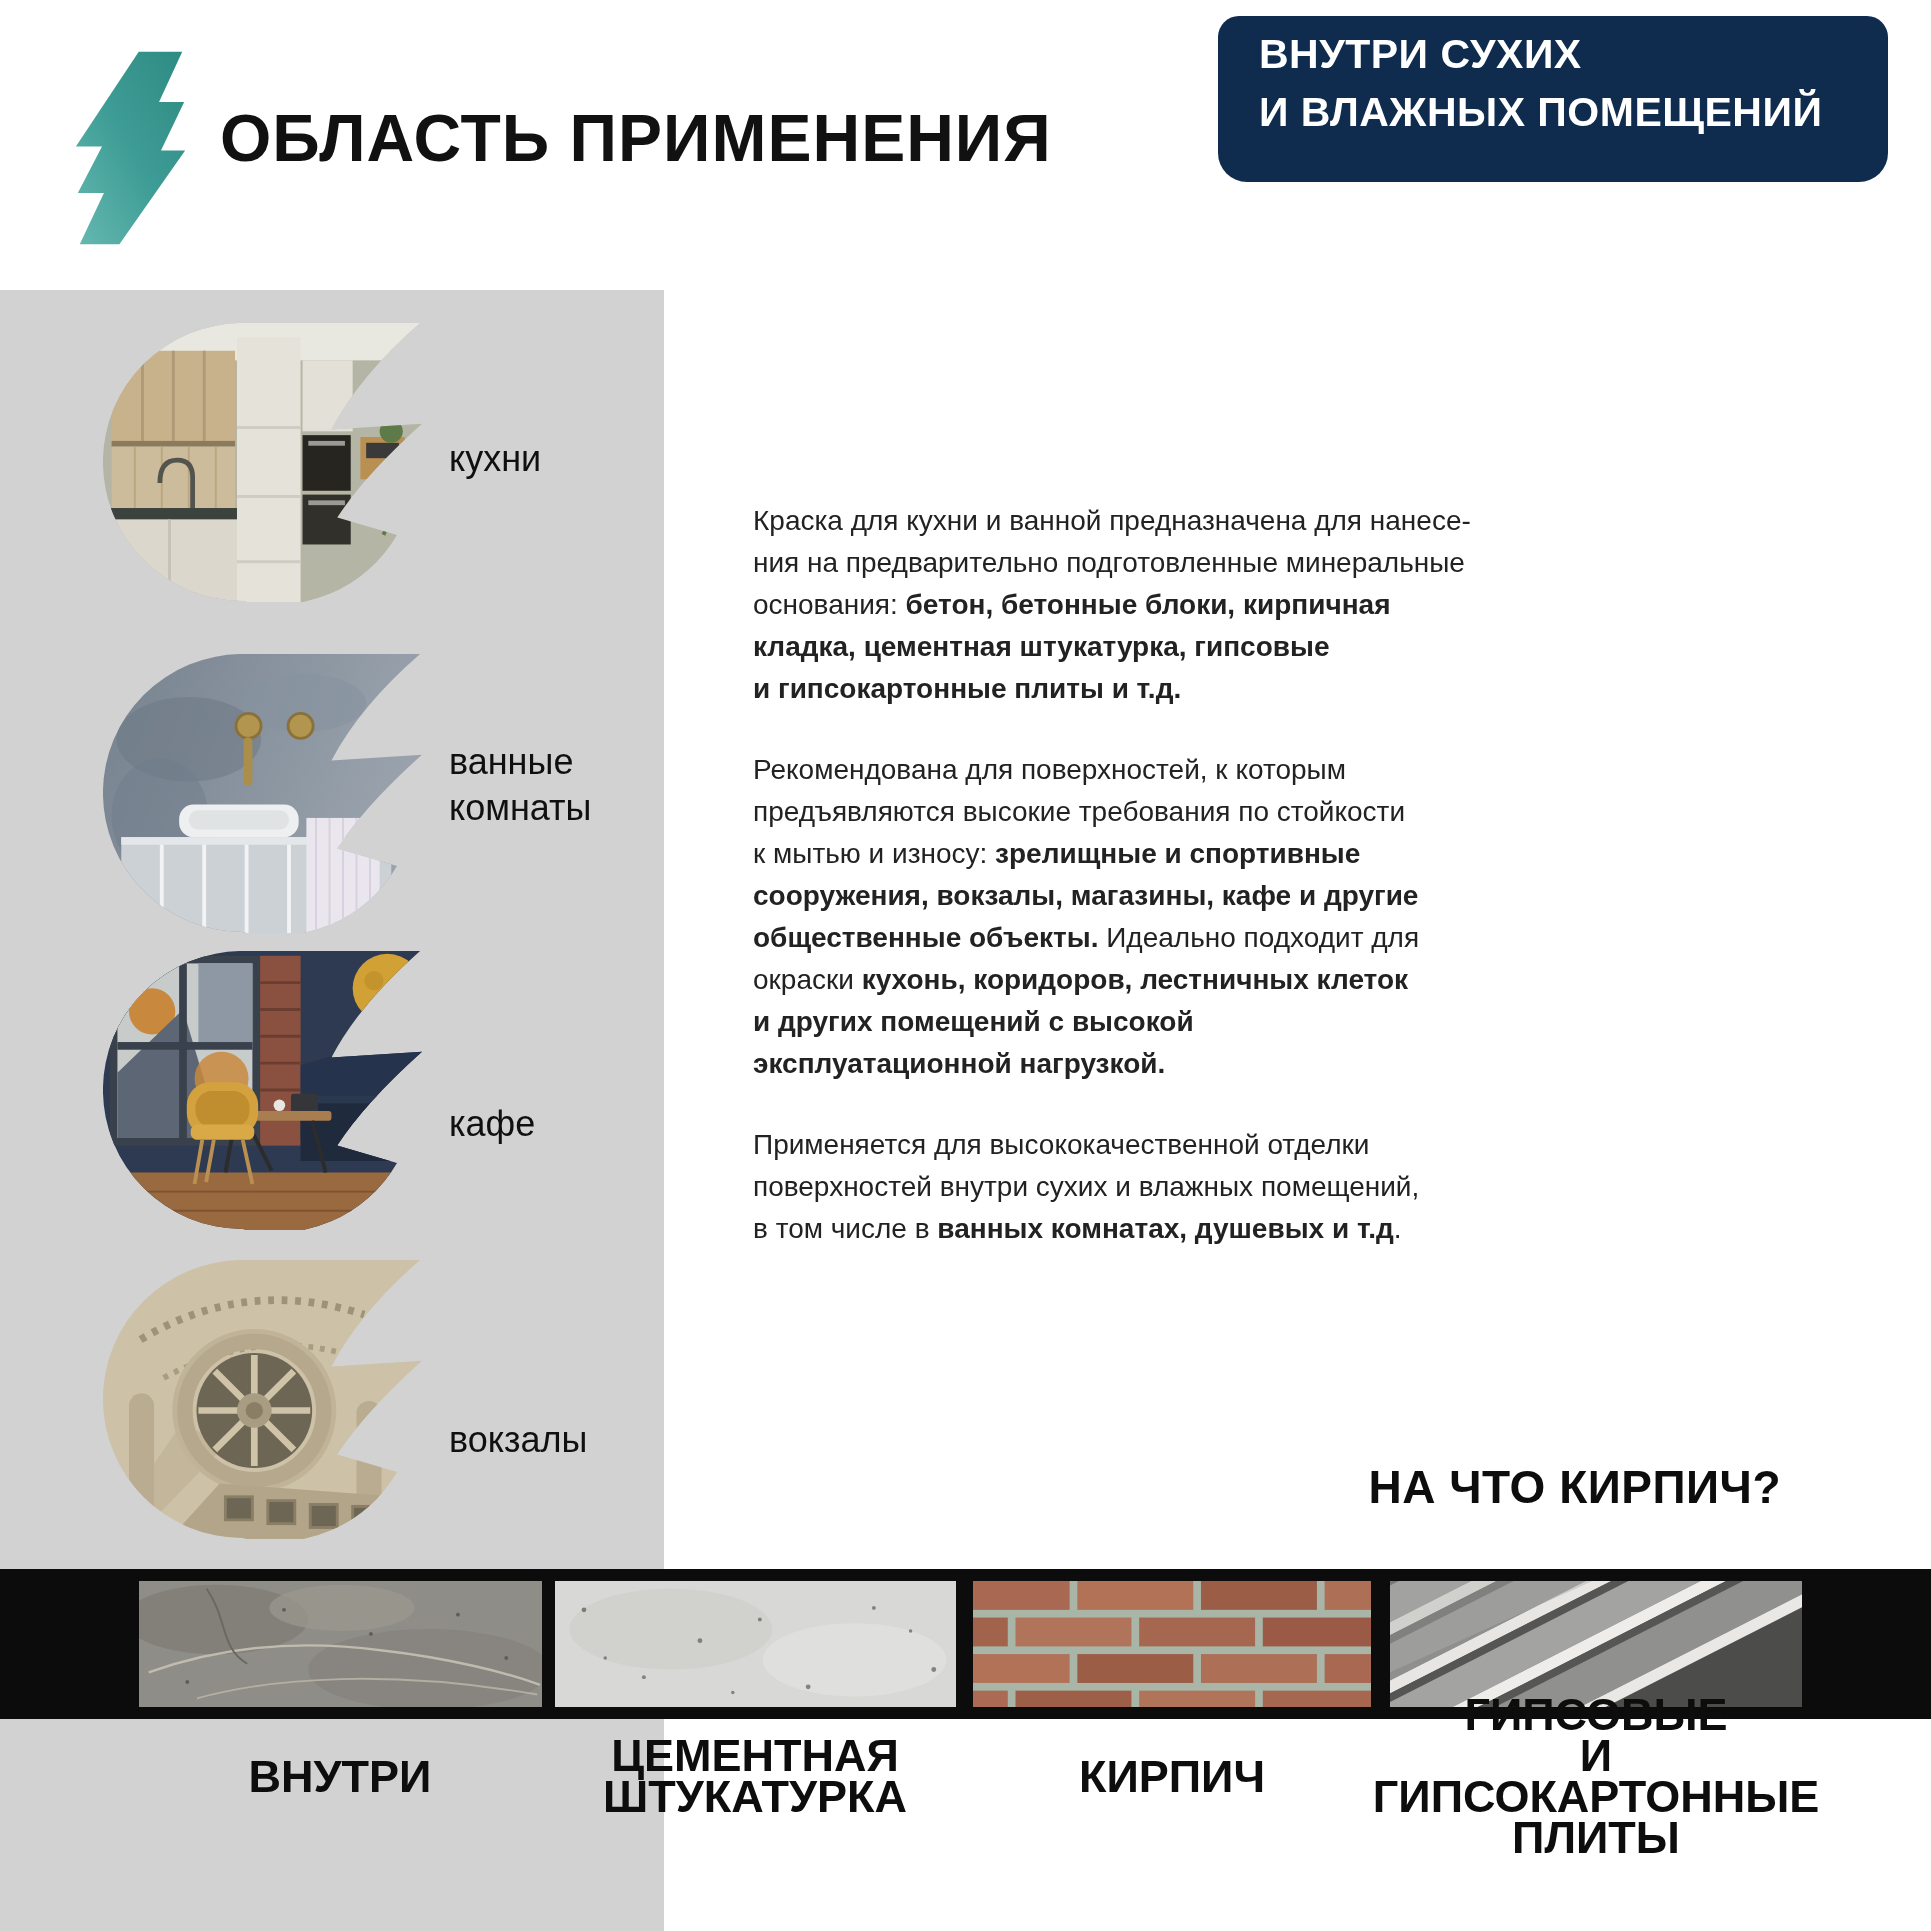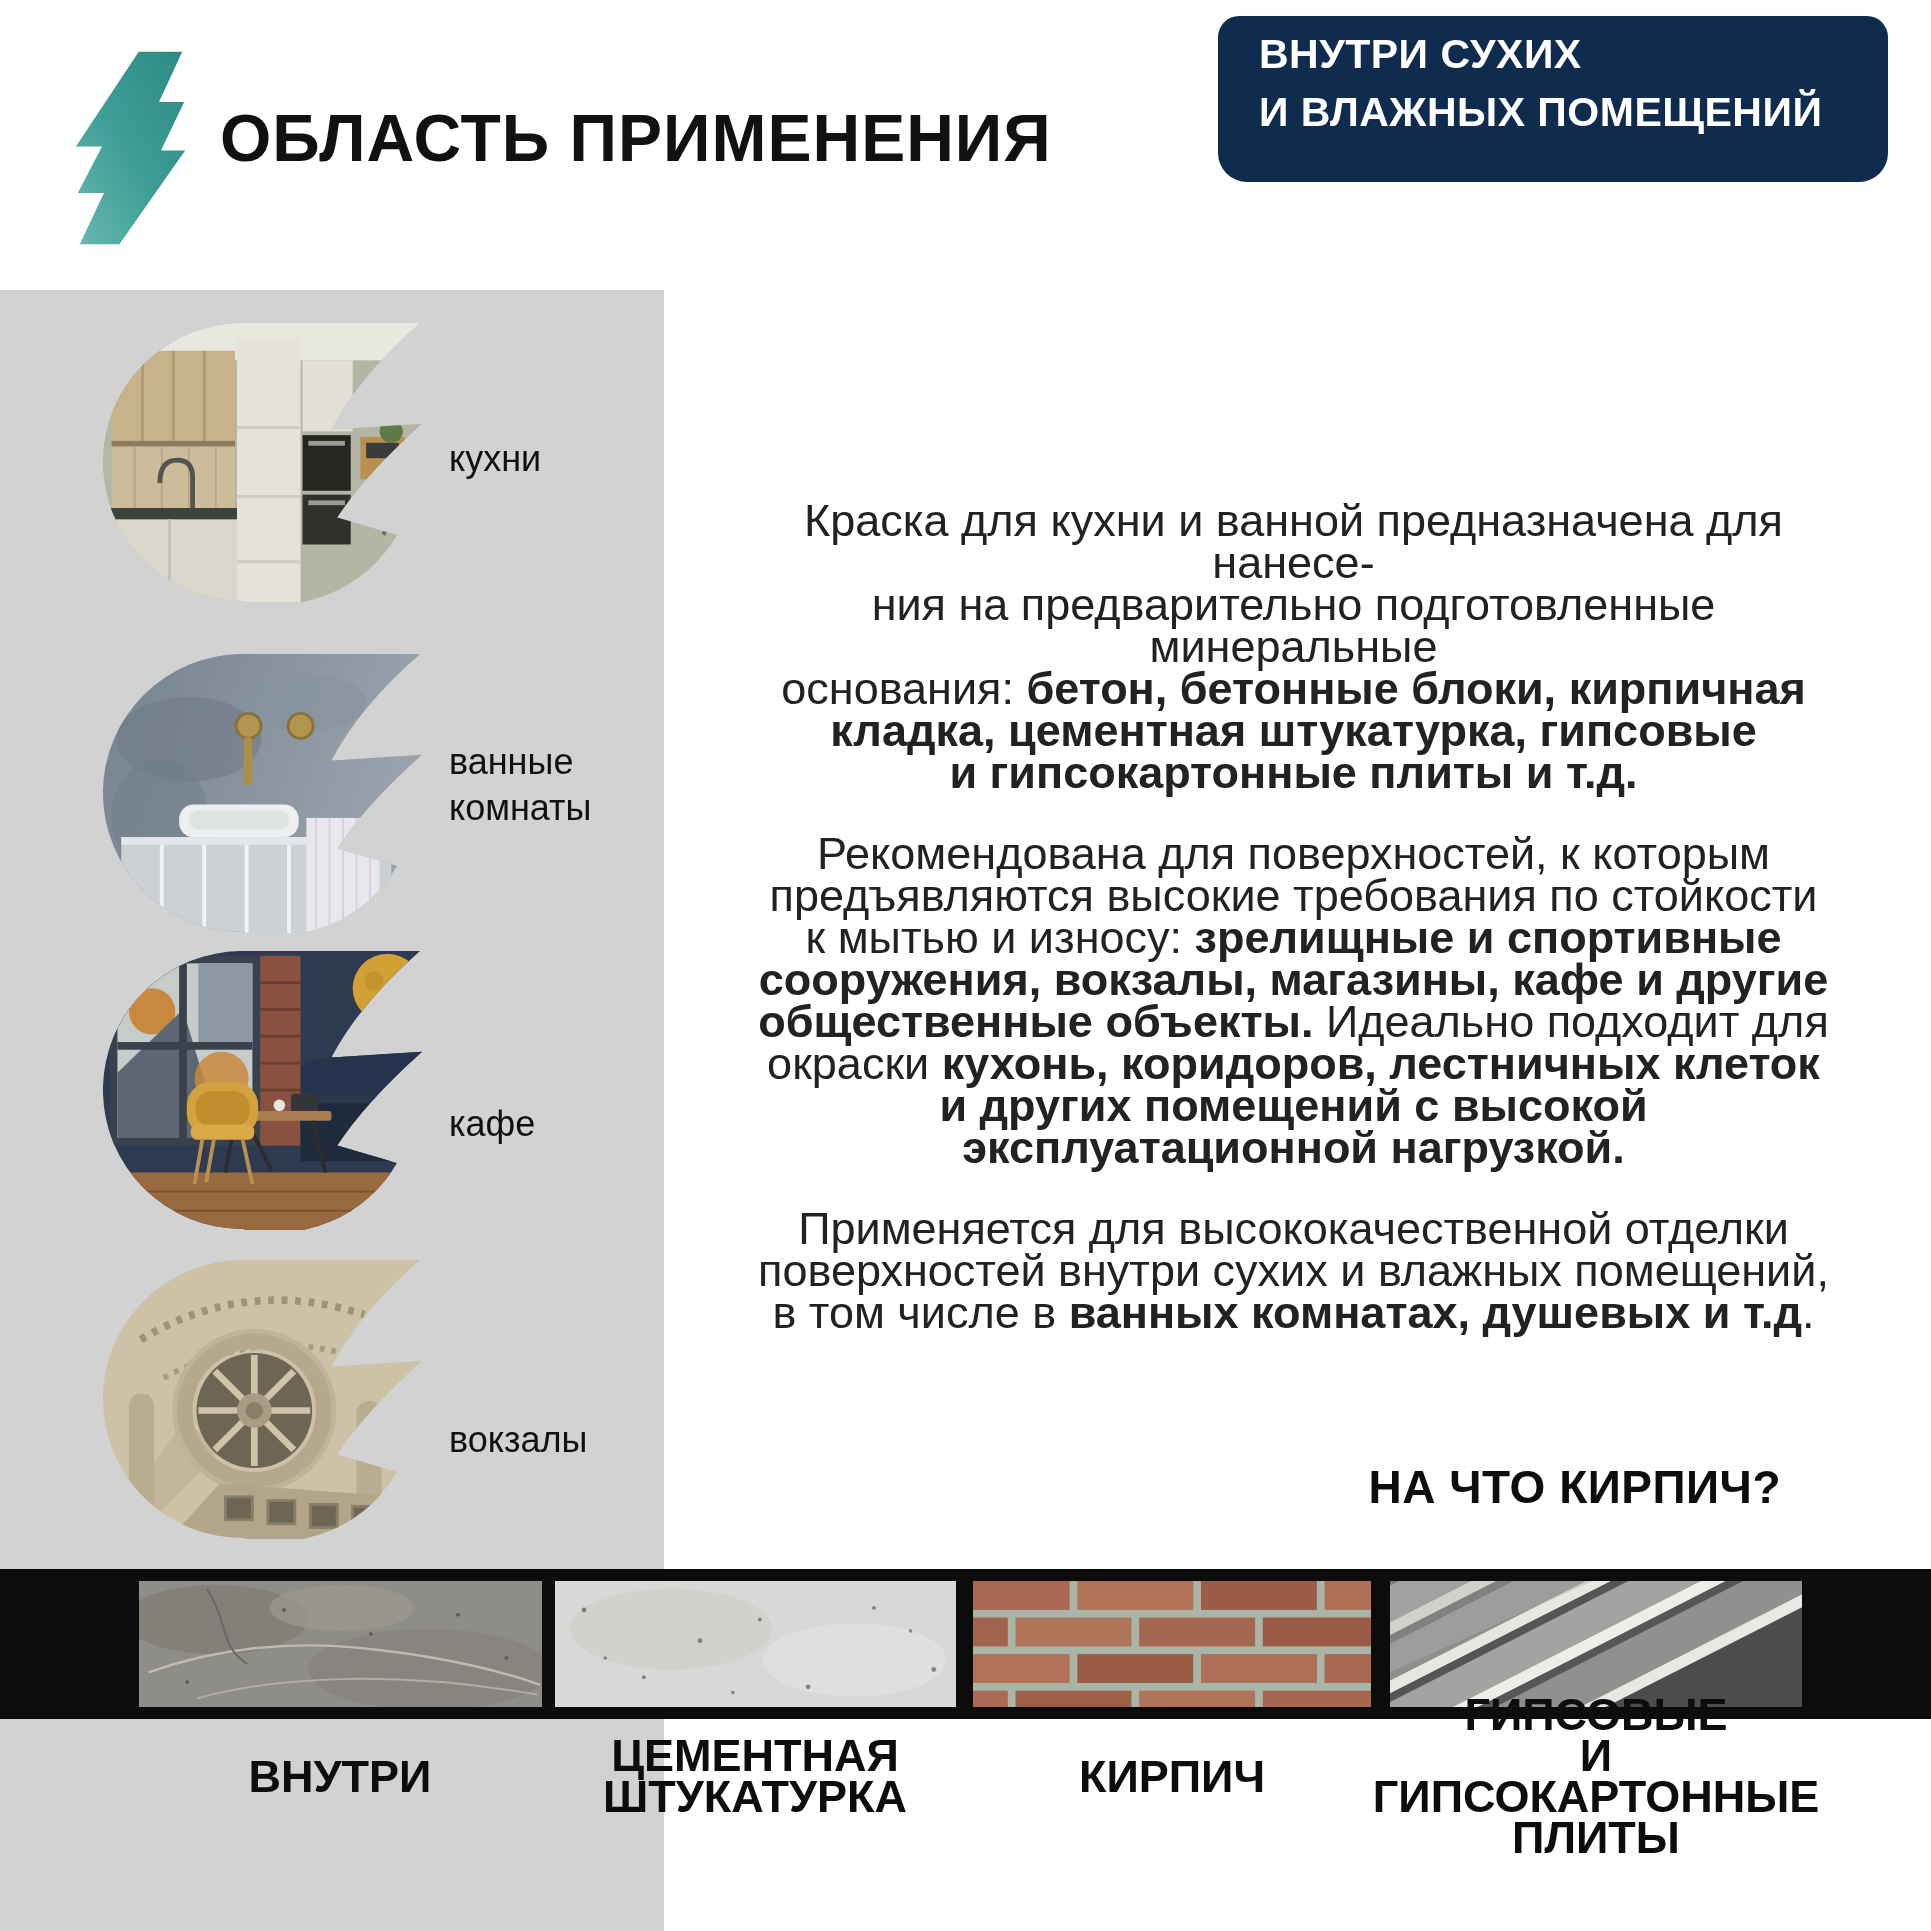--- a/index.html
+++ b/index.html
@@ -28,21 +28,21 @@
   
   .app-photo{position:absolute;left:102px;width:322px;height:280px;z-index:1;}
   .app-label{
     position:absolute;left:449px;width:222px;z-index:1;
     font-size:36px;font-weight:normal;line-height:46px;color:#101010;
   }
 
   
   .body-copy{
     position:absolute;left:753px;top:500px;width:1081px;z-index:1;
-    font-size:45px;line-height:42px;text-align:center;color:#222;
+    font-size:28px;line-height:42px;color:#222;
   }
   .body-copy p{margin:0 0 39px 0;}
 
   .surfaces-heading{
     position:absolute;right:150px;top:1460px;z-index:1;
     font-size:46px;font-weight:bold;color:#0d0d0d;letter-spacing:0.5px;
   }
 
   
   .surface-strip{position:absolute;left:0;top:1569px;width:1931px;height:150px;background:#0c0c0c;z-index:2;}

